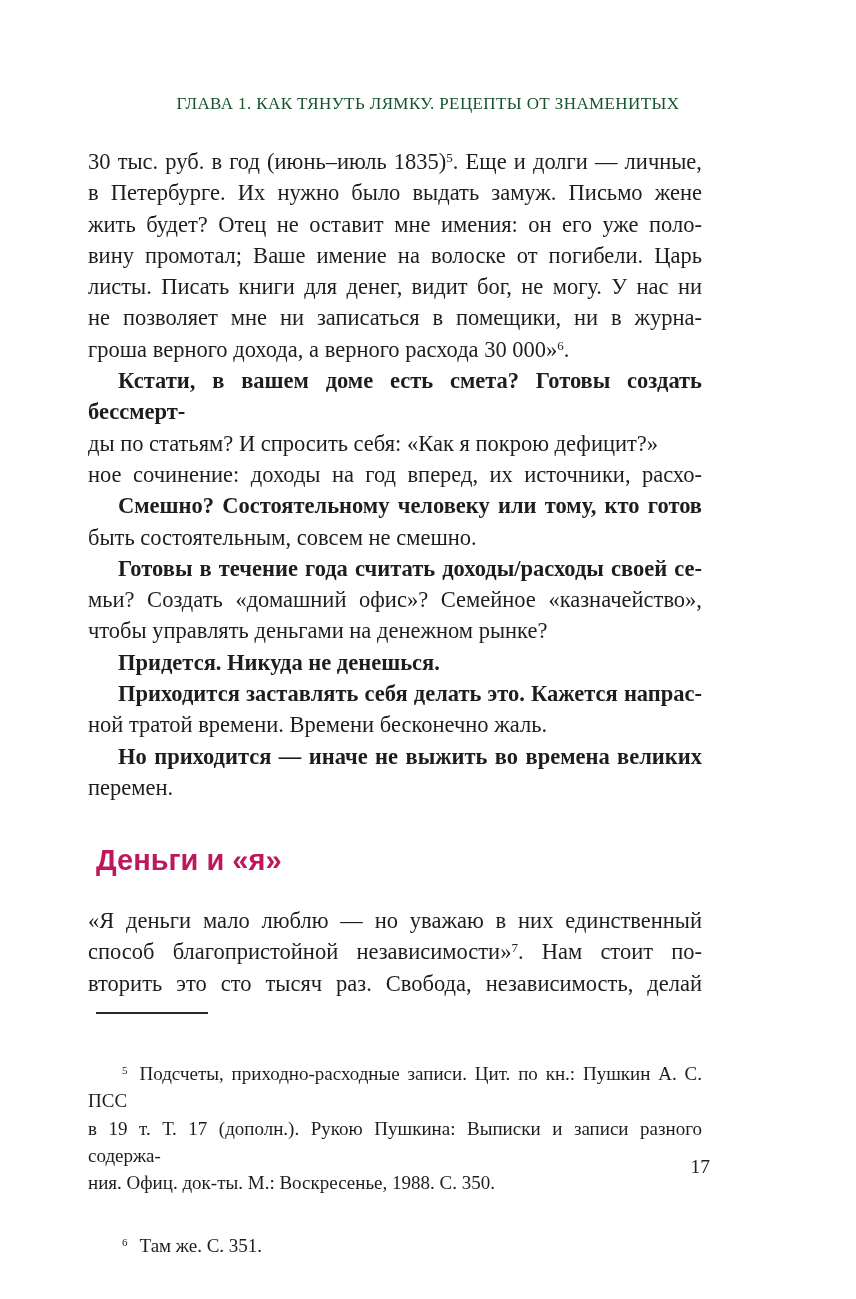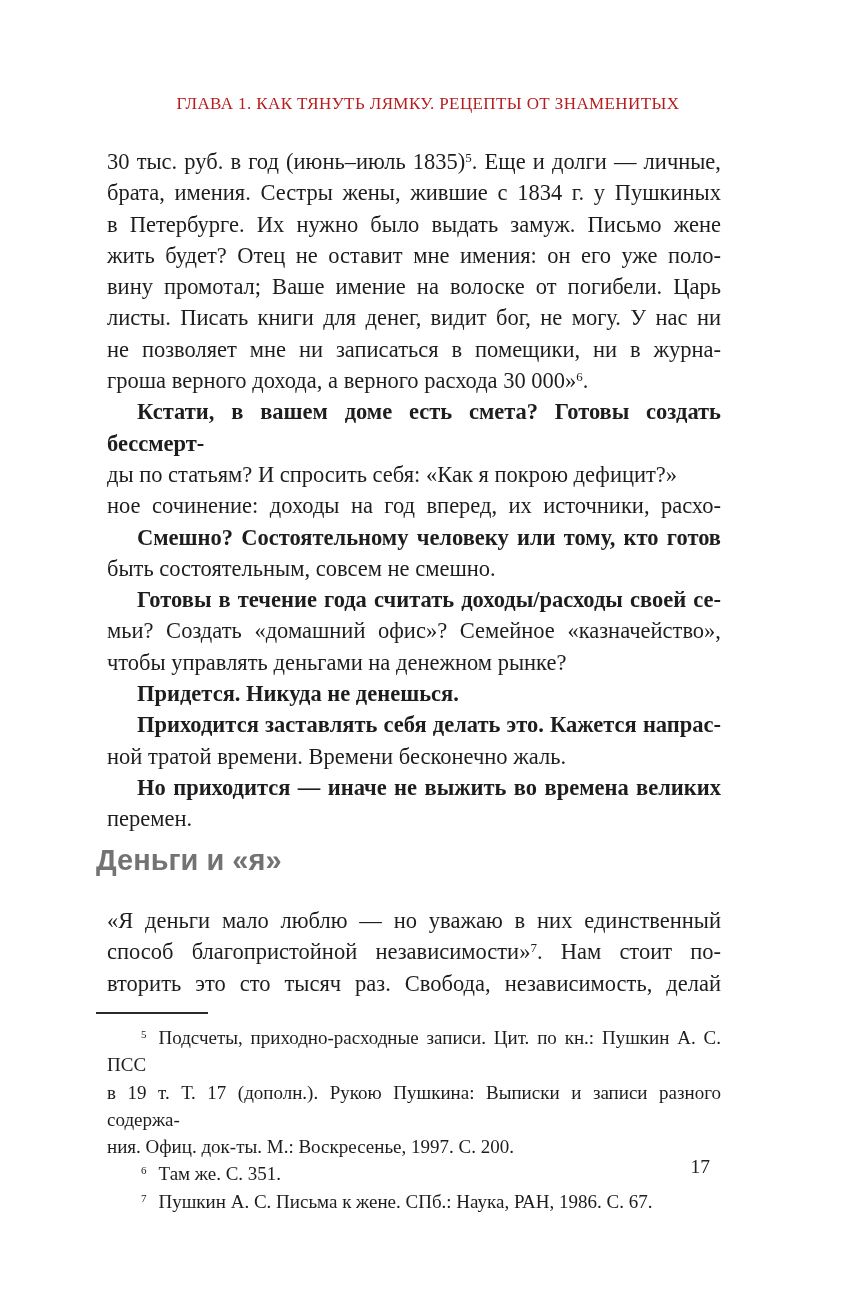--- a/index.html
+++ b/index.html
@@ -14,25 +14,25 @@
     overflow: hidden;
   }
   .running-header {
     position: absolute;
     top: 94px; left: 0;
     width: 856px;
     text-align: center;
     font-size: 17px;
     letter-spacing: 0.4px;
     line-height: 20px;
-    color: #b91c1c;
+    color: #14532d;
   }
   .text-col {
     position: absolute;
-    left: 107px;
+    left: 88px;
     width: 614px;
   }
   .body-block { top: 146px; }
   .quote-block { top: 905px; font-family: Liberation Serif, serif; }
   .line {
     font-size: 22.5px;
     line-height: 31.3px;
     text-align: justify;
     text-align-last: justify;
     text-justify: inter-word;
@@ -46,38 +46,38 @@
     vertical-align: 7px;
   }
   .section-heading {
     position: absolute;
     top: 843px; left: 96px;
     margin: 0;
     font-family: "Liberation Sans", "DejaVu Sans", sans-serif;
     font-weight: bold;
     font-size: 29px;
     line-height: 34px;
-    color: #737373;
+    color: #be185d;
   }
   .fn-rule {
     position: absolute;
     top: 1012px; left: 96px;
     width: 112px; height: 0;
     border-top: 2px solid #2a2a2e;
   }
   .footnotes-block { top: 1024px; }
   .fnline {
     font-size: 19px;
     line-height: 27.3px;
     text-align: justify;
     text-align-last: justify;
     text-justify: inter-word;
   }
   .fnline.last { text-align-last: left; }
-  .fnline.first { text-indent: 34px; }
+  .fnline.first { text-indent: 34px; margin-top: 36px; }
   .fnline sup {
     font-size: 11px;
     line-height: 0;
     vertical-align: 6px;
     margin-right: 12px;
   }
   .page-number {
     position: absolute;
     top: 1156px; left: 96px;
     width: 614px;
@@ -90,21 +90,20 @@
 <body>
 
 <div class="page">
 
   <div class="running-header">ГЛАВА 1. КАК ТЯНУТЬ ЛЯМКУ. РЕЦЕПТЫ ОТ ЗНАМЕНИТЫХ</div>
 
   <div class="text-col body-block">
 
     <div>
       <div class="line"><span>30 тыс. руб. в год (июнь–июль 1835)</span><sup>5</sup><span>. Еще и долги — личные,</span></div>
-      <div class="line">брата, имения. Сестры жены, жившие с 1834 г. у Пушкиных</div>
       <div class="line">в Петербурге. Их нужно было выдать замуж. Письмо жене</div>
       <div class="line">жить будет? Отец не оставит мне имения: он его уже поло-</div>
       <div class="line">вину промотал; Ваше имение на волоске от погибели. Царь</div>
       <div class="line">листы. Писать книги для денег, видит бог, не могу. У нас ни</div>
       <div class="line">не позволяет мне ни записаться в помещики, ни в журна-</div>
       <div class="line last"><span>гроша верного дохода, а верного расхода 30 000»</span><sup>6</sup><span>.</span></div>
     </div>
 
     <div>
       <div class="line indent">Кстати, в вашем доме есть смета? Готовы создать бессмерт-</div>
@@ -146,21 +145,21 @@
     <div class="line"><span>способ благопристойной независимости»</span><sup>7</sup><span>. Нам стоит по-</span></div>
     <div class="line">вторить это сто тысяч раз. Свобода, независимость, делай</div>
   </div>
 
   <div class="fn-rule"></div>
 
   <div class="text-col footnotes-block">
     <div>
       <div class="fnline first"><sup>5</sup><span>Подсчеты, приходно-расходные записи. Цит. по кн.: Пушкин А. С. ПСС</span></div>
       <div class="fnline">в 19 т. Т. 17 (дополн.). Рукою Пушкина: Выписки и записи разного содержа-</div>
-      <div class="fnline last">ния. Офиц. док-ты. М.: Воскресенье, 1997. С. 200.</div>
+      <div class="fnline last">ния. Офиц. док-ты. М.: Воскресенье, 1988. С. 350.</div>
     </div>
     <div>
       <div class="fnline first last"><sup>6</sup><span>Там же. С. 351.</span></div>
     </div>
     <div>
       <div class="fnline first last"><sup>7</sup><span>Пушкин А. С. Письма к жене. СПб.: Наука, РАН, 1986. С. 67.</span></div>
     </div>
   </div>
 
   <div class="page-number">17</div>

